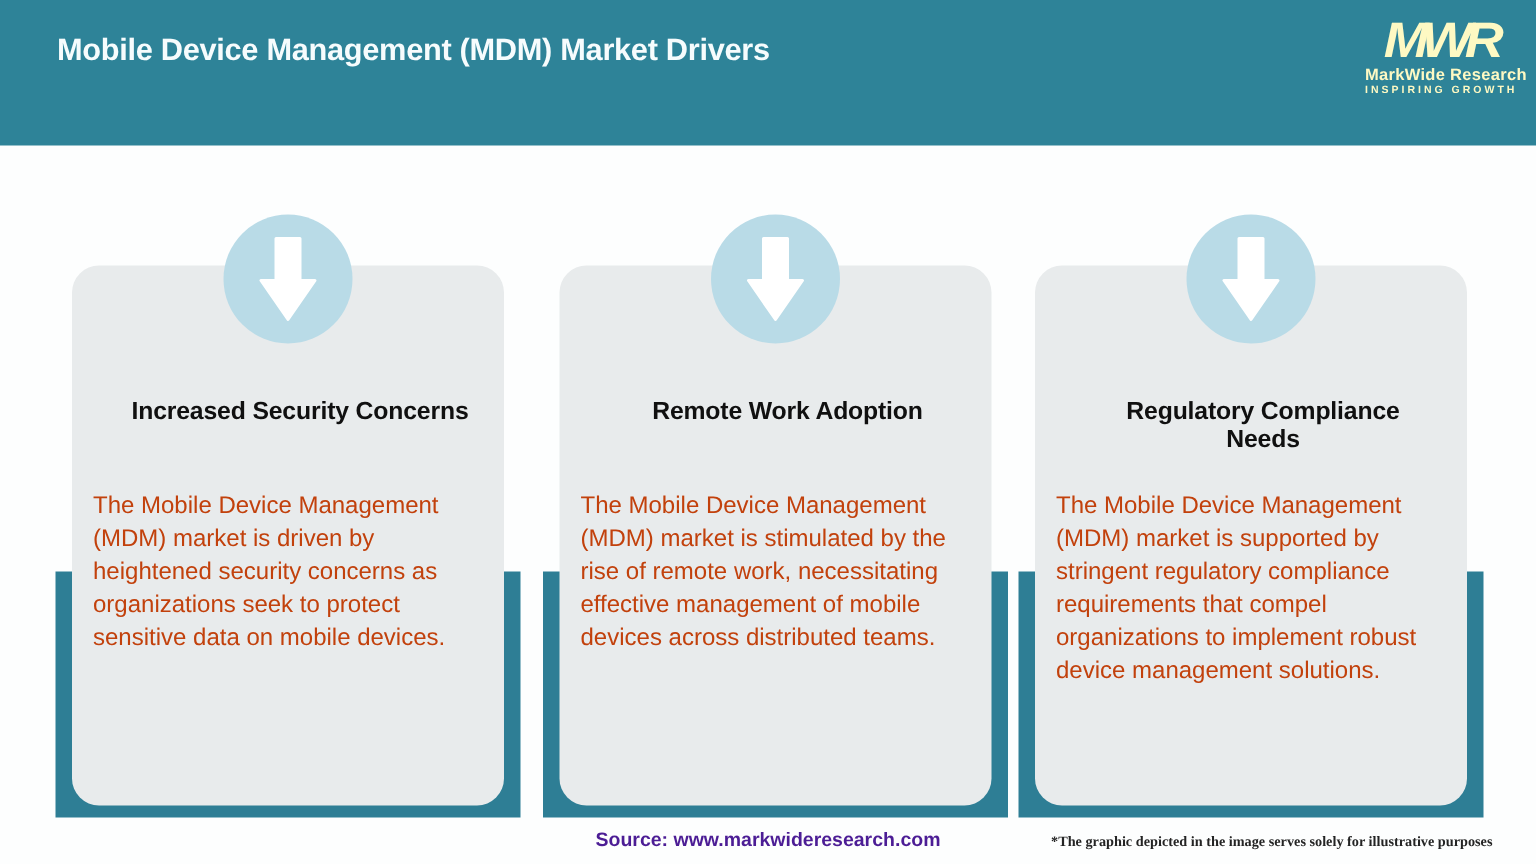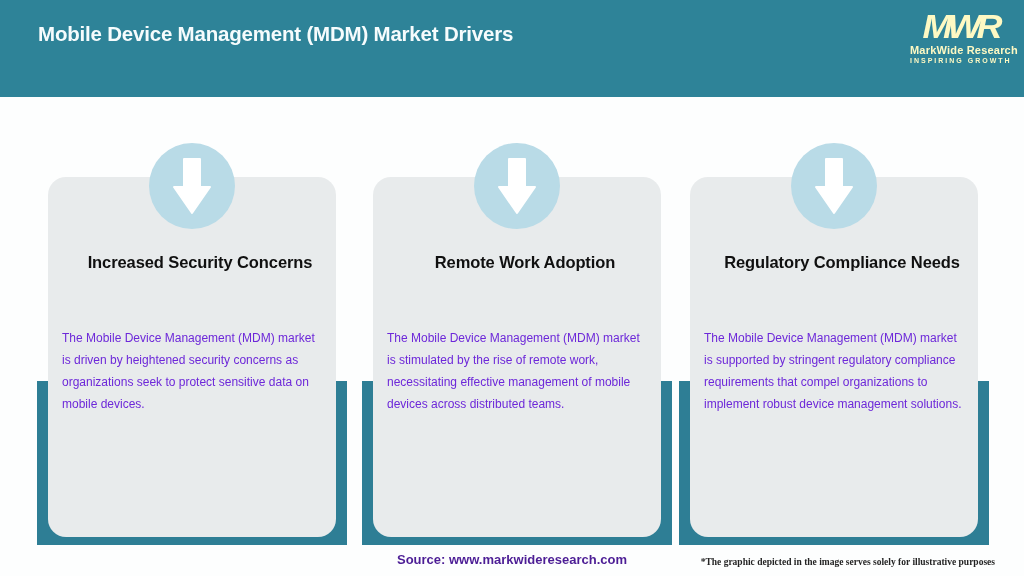--- a/index.html
+++ b/index.html
@@ -64,28 +64,28 @@
   .circle {
     position: absolute; left: 50%; top: -34px;
     width: 86px; height: 86px; margin-left: -43px;
     background: #b9dbe7; border-radius: 50%;
     display: flex; align-items: center; justify-content: center;
   }
   .circle svg { display: block; margin-top: 2px; }
 
   .card-title {
     position: absolute; top: 76px; left: 24px; right: 8px;
-    margin: 0; text-align: center;
+    margin: 12px; text-align: center;
     font-size: 16.5px; font-weight: bold; color: #101010;
     letter-spacing: -0.1px;
   }
   .card-desc {
     position: absolute; top: 150px; left: 14px; right: 12px;
     margin: 0; text-align: left;
-    font-size: 12px; line-height: 22px; color: #6d28d9;
+    font-size: 16px; line-height: 22px; color: #c2410c;
   }
 
   
   .source {
     position: absolute; left: 0; top: 552px; width: 1024px;
     text-align: center;
     font-size: 13px; font-weight: bold; color: #4c1d95;
   }
   .disclaimer {
     position: absolute; right: 29px; top: 557px;

